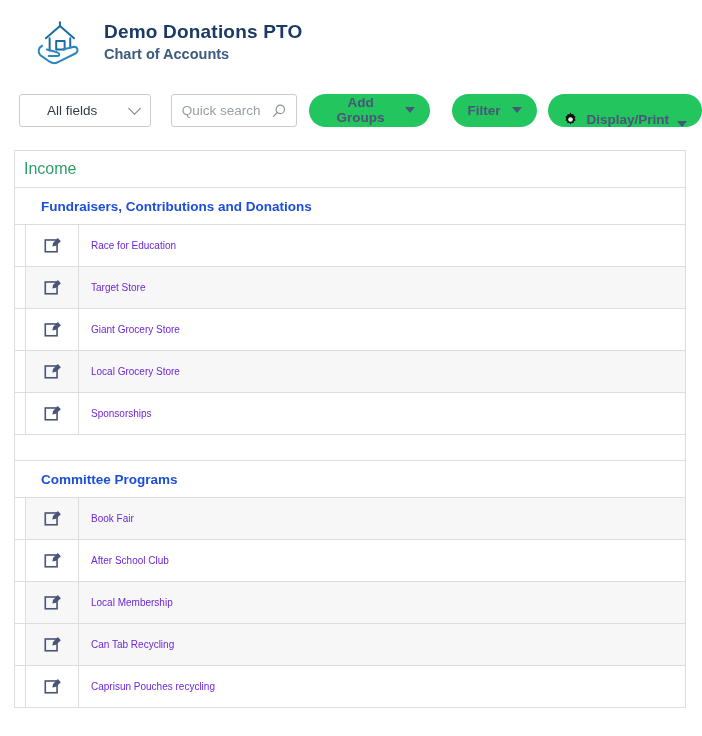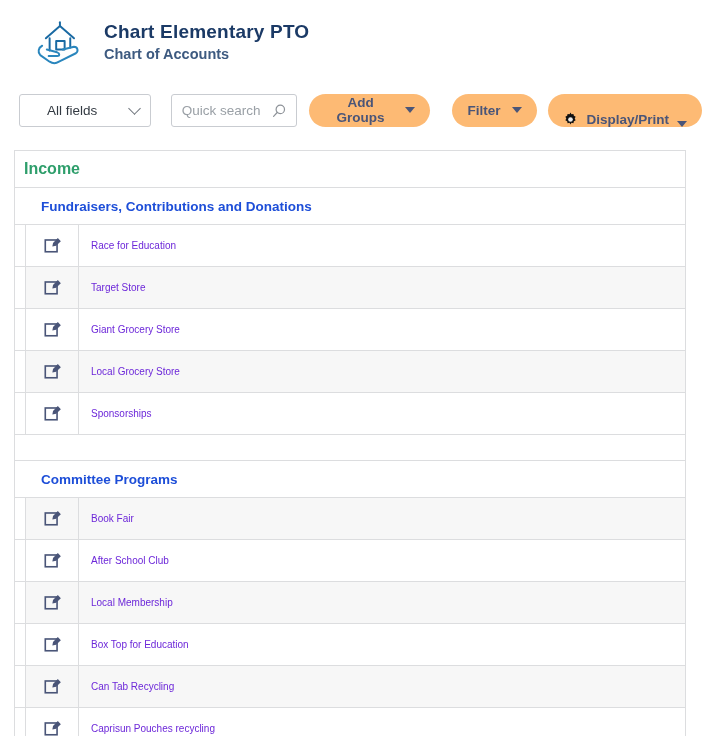--- a/index.html
+++ b/index.html
@@ -91,21 +91,21 @@
   .mag {
     position: absolute;
     right: 9px; top: 8px;
     width: 16px; height: 16px;
   }
 
   .pill {
     height: 33px;
     border: 0;
     border-radius: 17px;
-    background: #fdba74;
+    background: #22c55e;
     color: #4a5578;
     font-family: "Liberation Sans", sans-serif;
     font-size: 13.5px;
     font-weight: bold;
     padding: 0 15px;
     display: inline-flex;
     align-items: center;
     gap: 8px;
     cursor: pointer;
   }
@@ -130,21 +130,21 @@
   }
   .section-head {
     height: 37px;
     display: flex; align-items: center;
     padding-left: 9px;
     border-bottom: 1px solid #dcdddf;
     background: #fff;
   }
   .section-head .stxt {
     font-size: 16px;
-    font-weight: bold;
+    font-weight: normal;
     color: #2e9e6b;
   }
   .group-head {
     height: 37px;
     display: flex; align-items: center;
     padding-left: 26px;
     border-bottom: 1px solid #dcdddf;
     background: #fff;
   }
   .group-head .gtxt {
@@ -198,21 +198,21 @@
         <rect x="29" y="31" width="9" height="9"></rect>
         <path d="M33 15 L33 11"></path>
       </g>
       <g fill="none" stroke="#2a86bd" stroke-width="2.1" stroke-linejoin="round" stroke-linecap="round">
         <path d="M14 36 C10 38 9 43 12 46 L22 53 C25 55 29 55 32 53 L50 44 C53 42 52 37 48 37 L36 40"></path>
         <path d="M19 40 L30 43 C33 44 33 47 30 47 L21 47"></path>
       </g>
     </svg>
   </div>
   <div class="title-block">
-    <div class="org-title">Chart Elementary PTO</div>
+    <div class="org-title">Demo Donations PTO</div>
     <div class="org-subtitle">Chart of Accounts</div>
   </div>
 </div>
 
 <div class="toolbar">
 
   <div class="select-wrap">
     <span class="sel-label">All fields</span>
     <span class="chev"></span>
   </div>
@@ -362,52 +362,40 @@
       <svg class="edit-ico" viewBox="0 0 20 20">
           <g fill="none" stroke="#4a5578" stroke-width="1.7">
             <rect x="2.4" y="4.2" width="12.4" height="12.4"></rect>
             <path d="M11.4 7.6 L15.6 3.4 L17.6 5.4 L13.4 9.6 L10.9 10.1 Z" fill="#4a5578"></path>
           </g>
         </svg>
     </div>
     <div class="name-cell">Local Membership</div>
   </div>
 
+
+  <div class="row alt">
+    <div class="indent"></div>
+    <div class="icon-cell">
+      <svg class="edit-ico" viewBox="0 0 20 20">
+          <g fill="none" stroke="#4a5578" stroke-width="1.7">
+            <rect x="2.4" y="4.2" width="12.4" height="12.4"></rect>
+            <path d="M11.4 7.6 L15.6 3.4 L17.6 5.4 L13.4 9.6 L10.9 10.1 Z" fill="#4a5578"></path>
+          </g>
+        </svg>
+    </div>
+    <div class="name-cell">Can Tab Recycling</div>
+  </div>
+
   <div class="row">
     <div class="indent"></div>
     <div class="icon-cell">
       <svg class="edit-ico" viewBox="0 0 20 20">
           <g fill="none" stroke="#4a5578" stroke-width="1.7">
             <rect x="2.4" y="4.2" width="12.4" height="12.4"></rect>
             <path d="M11.4 7.6 L15.6 3.4 L17.6 5.4 L13.4 9.6 L10.9 10.1 Z" fill="#4a5578"></path>
           </g>
         </svg>
     </div>
-    <div class="name-cell">Box Top for Education</div>
-  </div>
-
-  <div class="row alt">
-    <div class="indent"></div>
-    <div class="icon-cell">
-      <svg class="edit-ico" viewBox="0 0 20 20">
-          <g fill="none" stroke="#4a5578" stroke-width="1.7">
-            <rect x="2.4" y="4.2" width="12.4" height="12.4"></rect>
-            <path d="M11.4 7.6 L15.6 3.4 L17.6 5.4 L13.4 9.6 L10.9 10.1 Z" fill="#4a5578"></path>
-          </g>
-        </svg>
-    </div>
-    <div class="name-cell">Can Tab Recycling</div>
-  </div>
-
-  <div class="row">
-    <div class="indent"></div>
-    <div class="icon-cell">
-      <svg class="edit-ico" viewBox="0 0 20 20">
-          <g fill="none" stroke="#4a5578" stroke-width="1.7">
-            <rect x="2.4" y="4.2" width="12.4" height="12.4"></rect>
-            <path d="M11.4 7.6 L15.6 3.4 L17.6 5.4 L13.4 9.6 L10.9 10.1 Z" fill="#4a5578"></path>
-          </g>
-        </svg>
-    </div>
     <div class="name-cell">Caprisun Pouches recycling</div>
   </div>
 
 </div>
 
 </body></html>

